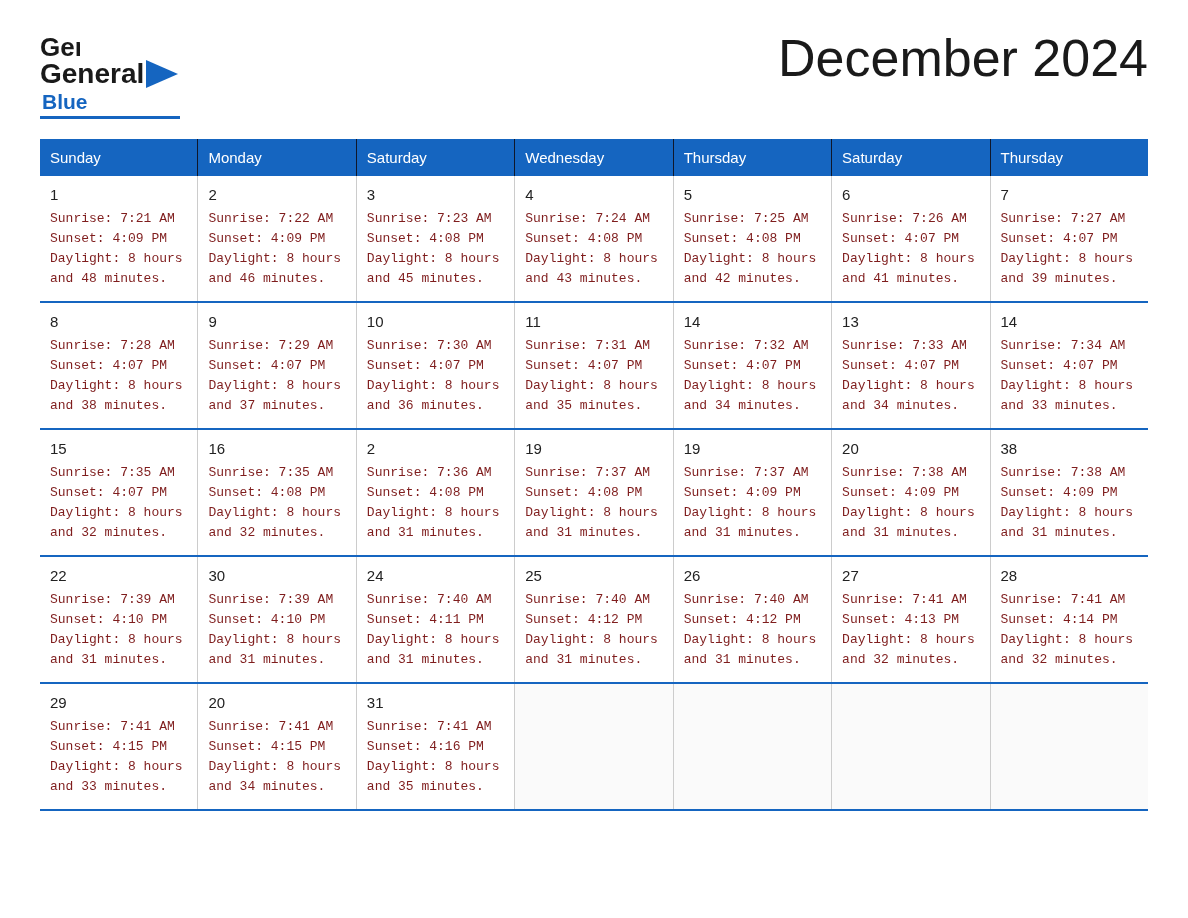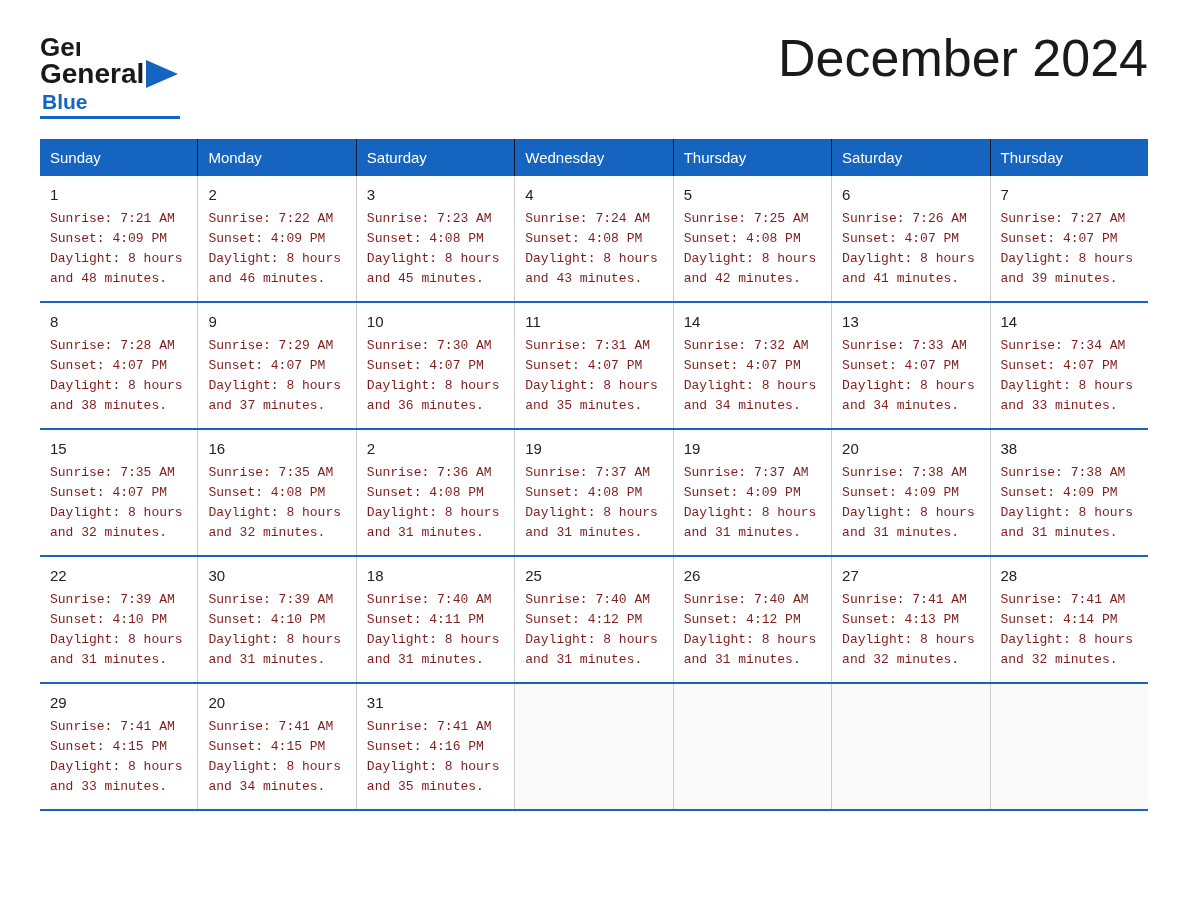--- a/index.html
+++ b/index.html
@@ -349,21 +349,21 @@
         <td>
         <span class="day-number">30</span>
         <div class="day-info">
           Sunrise: 7:39 AM<br>
           Sunset: 4:10 PM<br>
           Daylight: 8 hours<br>
           and 31 minutes.
         </div>
       </td>
         <td>
-        <span class="day-number">18</span>
+        <span class="day-number">24</span>
         <div class="day-info">
           Sunrise: 7:40 AM<br>
           Sunset: 4:11 PM<br>
           Daylight: 8 hours<br>
           and 31 minutes.
         </div>
       </td>
         <td>
         <span class="day-number">25</span>
         <div class="day-info">

